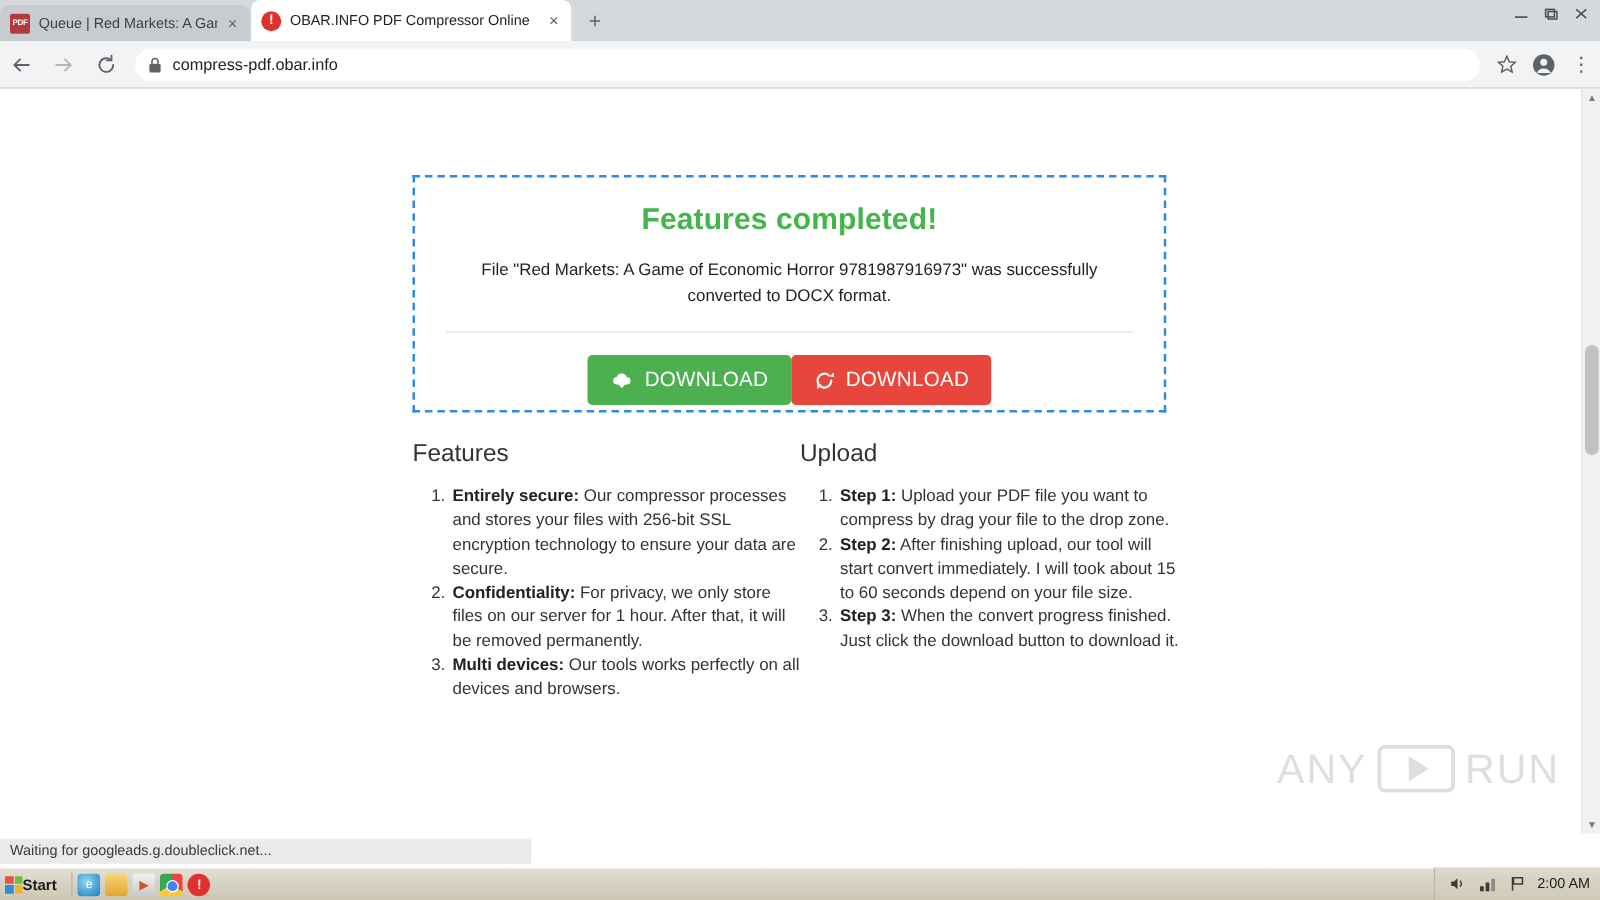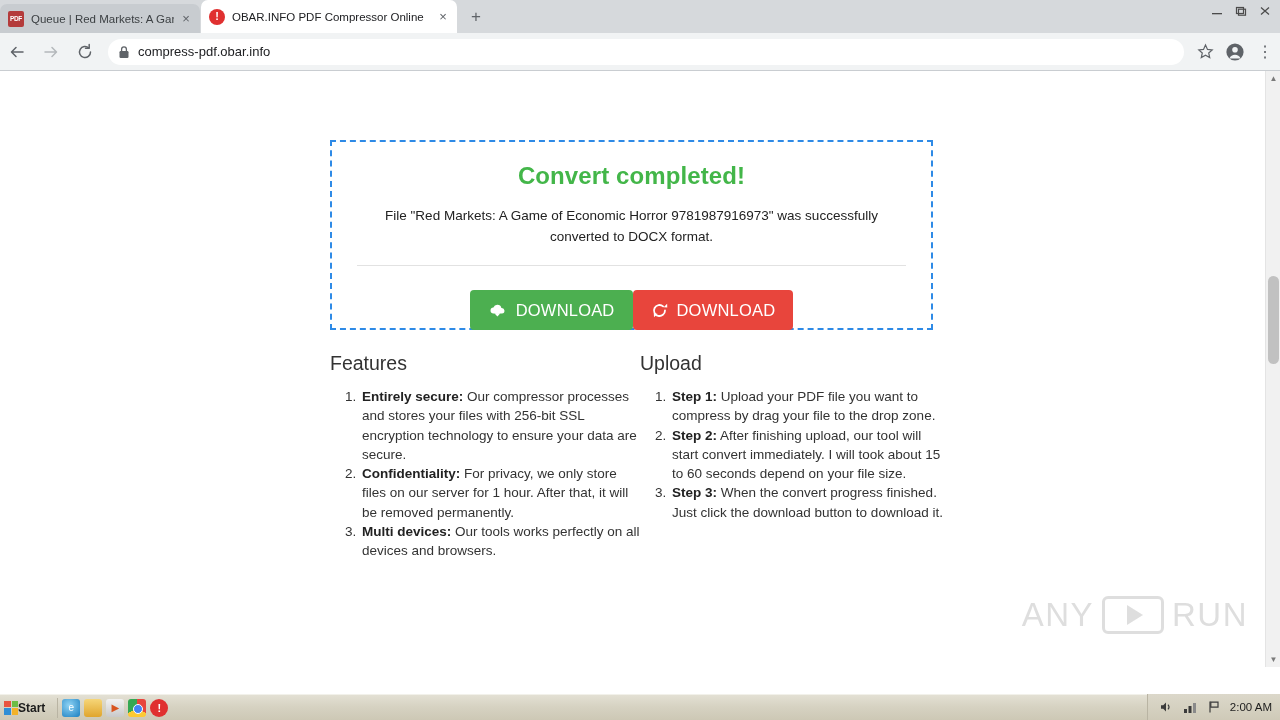--- a/index.html
+++ b/index.html
@@ -178,21 +178,21 @@
     font-size: 13.5px;
     color: #222222;
     line-height: 21px;
   }
   .result-divider {
     margin: 18px 25px 0 25px;
     border-top: 1px solid #e2e2e2;
   }
   .btn-row {
     display: flex; justify-content: center; 
-    margin-top: 24px;
+    margin-top: 18px;
   }
   .btn {
     display: inline-flex; align-items: center; gap: 9px;
     height: 40px;
     padding: 0 18px;
     border-radius: 4px;
     color: #ffffff;
     font-size: 16.5px;
     letter-spacing: 0.2px;
   }
@@ -415,21 +415,21 @@
         <circle cx="10" cy="7.8" r="2.8" fill="#f1f3f4"></circle>
         <path d="M4.4 16.4 a6.2 6.2 0 0 1 11.2 0" fill="#f1f3f4"></path>
       </svg>
     </div>
     <div class="tb-icon" style="font-size:16px;">⋮</div>
   </div>
 
   <div class="viewport">
 
     <div class="result-card">
-      <div class="result-title">Convert completed!</div>
+      <div class="result-title">Features completed!</div>
       <div class="result-desc">File "Red Markets: A Game of Economic Horror 9781987916973" was successfully converted to DOCX format.</div>
       <div class="result-divider"></div>
       <div class="btn-row">
         <div class="btn btn-download">
           <span class="bicon">
             <svg width="19" height="15" viewBox="0 0 19 15">
               <path d="M5 10.5 a3 3 0 0 1 0.4 -5.95 A4.2 4.2 0 0 1 13.4 4.9 a2.8 2.8 0 0 1 0.5 5.6" fill="#ffffff"></path>
               <rect x="8.2" y="6.3" width="2.4" height="4.6" fill="#ffffff"></rect>
               <path d="M6.4 10.2 L9.4 13.6 L12.4 10.2 Z" fill="#ffffff"></path>
             </svg>
@@ -489,20 +489,23 @@
       <span class="wm-text">RUN</span>
     </div>
   </div>
 
   <div class="scrollbar">
     <div class="sb-arrow">▲</div>
     <div class="sb-thumb"></div>
     <div class="sb-arrow bottom">▼</div>
   </div>
 
+  <div class="status-bubble">
+    <span>Waiting for googleads.g.doubleclick.net...</span>
+  </div>
 
   <div class="taskbar">
     <div class="start-btn">
       <span class="start-flag">
           <i></i>
           <i></i>
           <i></i>
           <i></i>
         </span>
       <span>Start</span>

